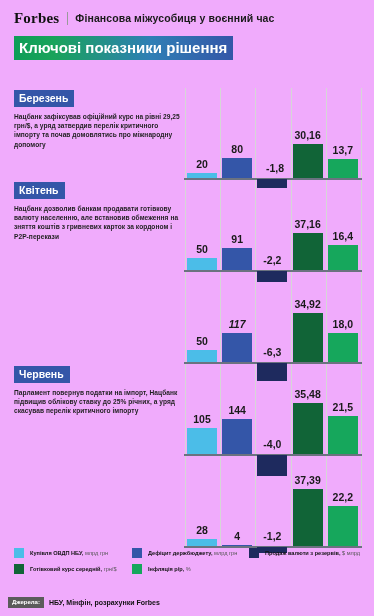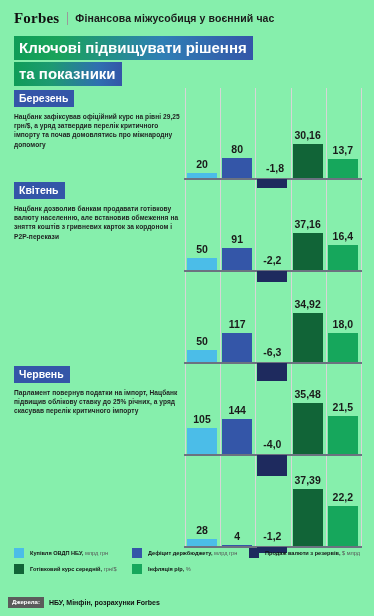--- a/index.html
+++ b/index.html
@@ -4,21 +4,21 @@
 <style>
   html,body{margin:0;padding:0;}
   body{
     width:374px;height:616px;
     background:#f0f0f0;
     font-family:"Liberation Sans","DejaVu Sans",sans-serif;
     color:#1a1a1a;
     overflow:hidden;
     position:relative;
   }
-  .page{position:relative;width:374px;height:616px;background:#86efac;}
+  .page{position:relative;width:374px;height:616px;background:#f0abfc;}
 
   
   .masthead{position:absolute;left:14px;top:9px;display:flex;align-items:center;height:18px;}
   .forbes{font-family:"Liberation Serif","DejaVu Serif",serif;font-weight:bold;font-size:15px;letter-spacing:.2px;color:#111;}
   .mast-sep{width:1px;height:13px;background:#9a9a9a;margin:0 7px 0 8px;}
   .mast-title{font-size:10.5px;font-weight:bold;color:#1a1a1a;letter-spacing:.1px;}
 
   .title-wrap{position:absolute;left:14px;top:36px;width:290px;}
   .title-line{display:inline-block;color:#fff;font-size:15px;font-weight:bold;line-height:19px;padding:2px 6px 3px 5px;white-space:nowrap;}
   .title-l1{background:linear-gradient(90deg,#0f9d58 0%,#19a35a 18%,#2f7fb5 62%,#3456a8 100%);}
@@ -60,22 +60,21 @@
 
 <div class="page">
 
   <div class="masthead">
     <div class="forbes">Forbes</div>
     <div class="mast-sep"></div>
     <div class="mast-title">Фінансова міжусобиця у воєнний час</div>
   </div>
 
   <div class="title-wrap">
-    <div class="title-line title-l1">Ключові підвищувати рішення</div><br>
-    <div class="title-line title-l2">та показники</div>
+    <div class="title-line title-l1">Ключові показники рішення</div><br>
   </div>
 
   <div class="rows" id="rows">
       <div class="row">
         <div class="row-text"><div class="month-tag">Березень</div><div class="row-desc">Нацбанк зафіксував офіційний курс на рівні 29,25 грн/$, а уряд затвердив перелік критичного імпорту та почав домовлятись про міжнародну допомогу</div></div>
         <div class="chart">
           <div class="gridlines">
             <div class="gridline" style="left: 1px;"></div>
             <div class="gridline" style="left: 36.2px;"></div>
             <div class="gridline" style="left: 71.4px;"></div>
@@ -127,21 +126,21 @@
             <div class="gridline" style="left: 36.2px;"></div>
             <div class="gridline" style="left: 71.4px;"></div>
             <div class="gridline" style="left: 106.6px;"></div>
             <div class="gridline" style="left: 141.8px;"></div>
             <div class="gridline" style="left: 177px;"></div>
           </div>
           <div class="baseline" style="top: 90px; background: rgb(107, 114, 128);"></div>
           <div class="bar" style="left: 3px; width: 30px; background: rgb(75, 189, 232); top: 77.75px; height: 12.25px;"></div>
           <div class="bar-label" style="left: -2px; top: 62.75px;">50</div>
           <div class="bar" style="left: 38.2px; width: 30px; background: rgb(52, 86, 168); top: 61.335px; height: 28.665px;"></div>
-          <div class="bar-label" style="left: 33.2px; top: 46.335px;">117</div>
+          <div class="bar-label" style="left: 33.2px; top: 46.335px; font-style: italic;">117</div>
           <div class="bar" style="left: 73.4px; width: 30px; background: rgb(30, 42, 94); top: 91px; height: 17.68px;"></div>
           <div class="bar-label" style="left: 68.4px; top: 74px;">-6,3</div>
           <div class="bar" style="left: 108.6px; width: 30px; background: rgb(17, 100, 55); top: 40.764px; height: 49.236px;"></div>
           <div class="bar-label" style="left: 103.6px; top: 25.764px;">34,92</div>
           <div class="bar" style="left: 143.8px; width: 30px; background: rgb(22, 167, 92); top: 60.6px; height: 29.4px;"></div>
           <div class="bar-label" style="left: 138.8px; top: 45.6px;">18,0</div>
         </div>
       </div>
       <div class="row">
         <div class="row-text"><div class="month-tag">Червень</div><div class="row-desc">Парламент повернув податки на імпорт, Нацбанк підвищив облікову ставку до 25% річних, а уряд скасував перелік критичного імпорту</div></div>

